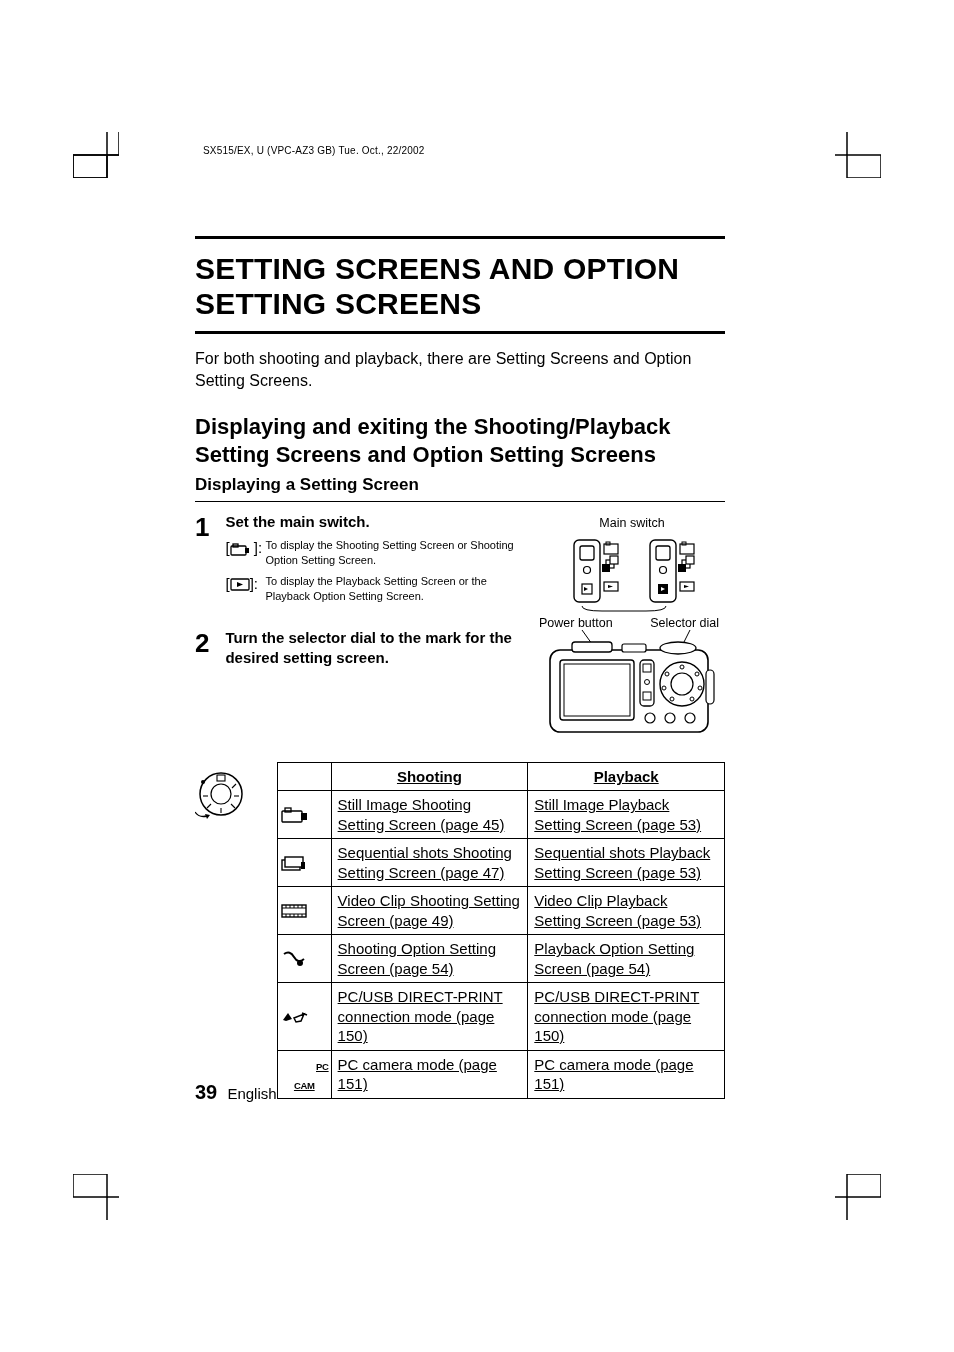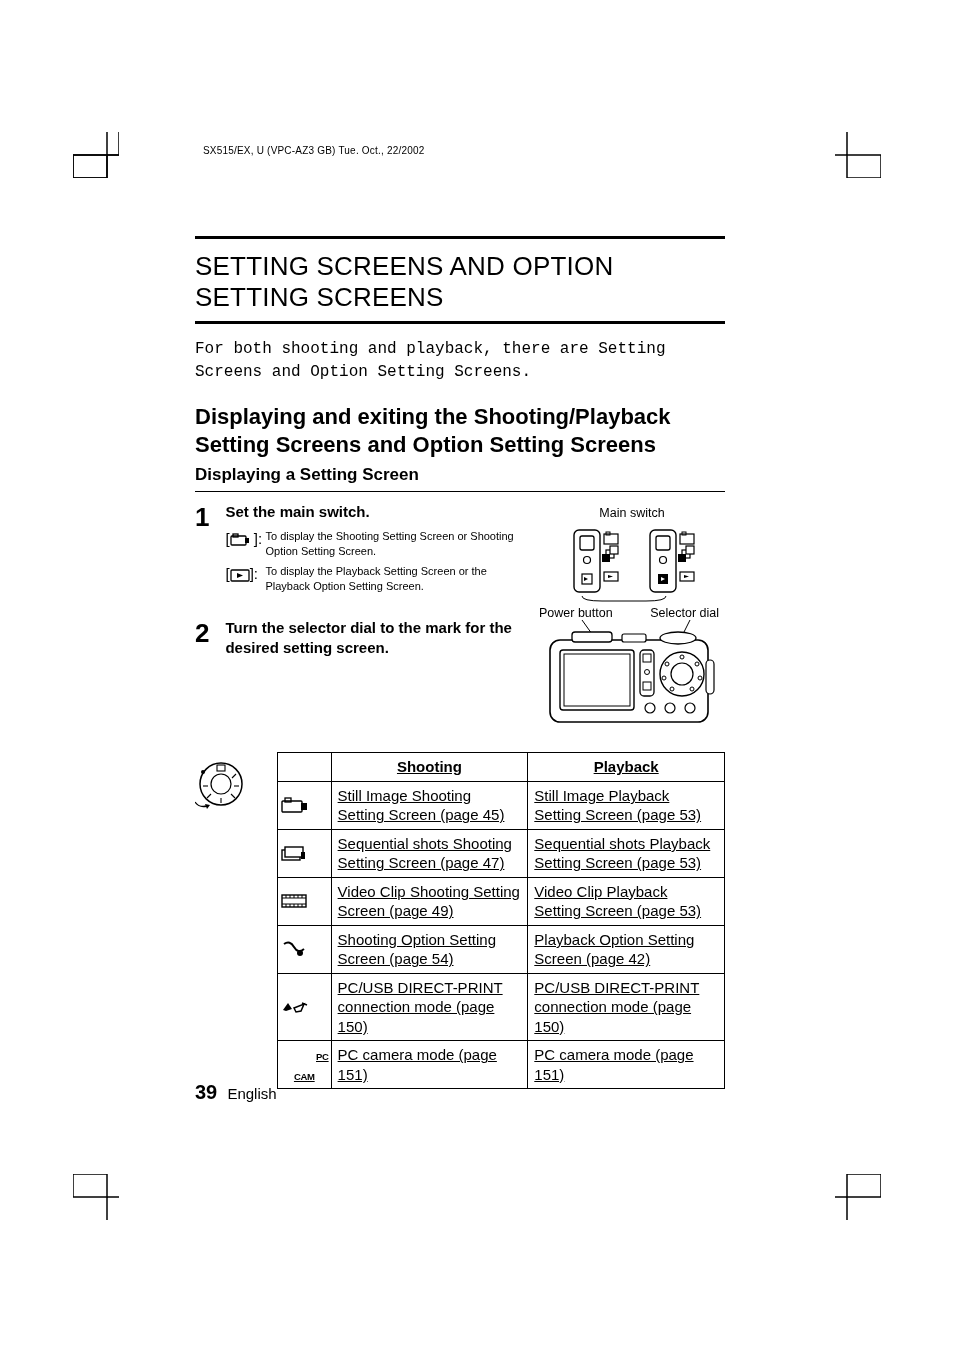--- a/index.html
+++ b/index.html
@@ -32,23 +32,23 @@
     left: 195px;
     width: 530px;
   }
 
   .h1-wrap {
     border-top: 3px solid #000;
     border-bottom: 3px solid #000;
     padding: 12px 0 9px 0;
     margin-bottom: 14px;
   }
-  .h1 { font-size: 26px; font-weight: normal; line-height: 1.18; letter-spacing: 0.2px;}
-
-  .intro { font-size: 16px; line-height: 1.4; margin-bottom: 20px; font-family: Liberation Mono, monospace;}
+  .h1 { font-size: 30px; font-weight: bold; line-height: 1.18; letter-spacing: 0.2px;}
+
+  .intro { font-size: 16px; line-height: 1.4; margin-bottom: 20px;}
 
   .h2 { font-size: 22px; font-weight: bold; line-height: 1.28; margin-bottom: 6px;}
   .h3 { font-size: 17px; font-weight: bold; margin-bottom: 6px;}
 
   .thin-rule { border-top: 1.5px solid #000; margin-top: 4px; margin-bottom: 10px;}
 
   .step-row { display: flex; gap: 14px; }
   .step-left { flex: 0 0 330px; }
   .step-num { font-size: 26px; font-weight: bold; display: inline-block; width: 26px; vertical-align: top;}
   .step-text { display: inline-block; width: 290px; vertical-align: top; font-size: 15.5px; line-height: 1.35;}
@@ -320,21 +320,21 @@
         <td>Video Clip Playback Setting Screen (page 53)</td>
       </tr>
       <tr>
         <td class="icon-cell">
               <svg width="26" height="16" viewBox="0 0 26 16">
                 <path d="M4 3 Q10 -1 14 6 Q18 13 24 8" fill="none" stroke="#000" stroke-width="2"></path>
                 <circle cx="20" cy="12" r="3" fill="#000"></circle>
               </svg>
             </td>
         <td>Shooting Option Setting Screen (page 54)</td>
-        <td>Playback Option Setting Screen (page 42)</td>
+        <td>Playback Option Setting Screen (page 54)</td>
       </tr>
       <tr>
         <td class="icon-cell">
               <svg width="28" height="14" viewBox="0 0 28 14">
                 <path d="M3 10 L8 3 L12 9 L6 11 Z" fill="#000"></path>
                 <path d="M14 8 L24 4 L21 11 L16 12 Z" fill="none" stroke="#000" stroke-width="1.5"></path>
                 <path d="M22 3 L27 5" stroke="#000" stroke-width="1.5"></path>
               </svg>
             </td>
         <td>PC/USB DIRECT-PRINT connection mode (page 150)</td>

